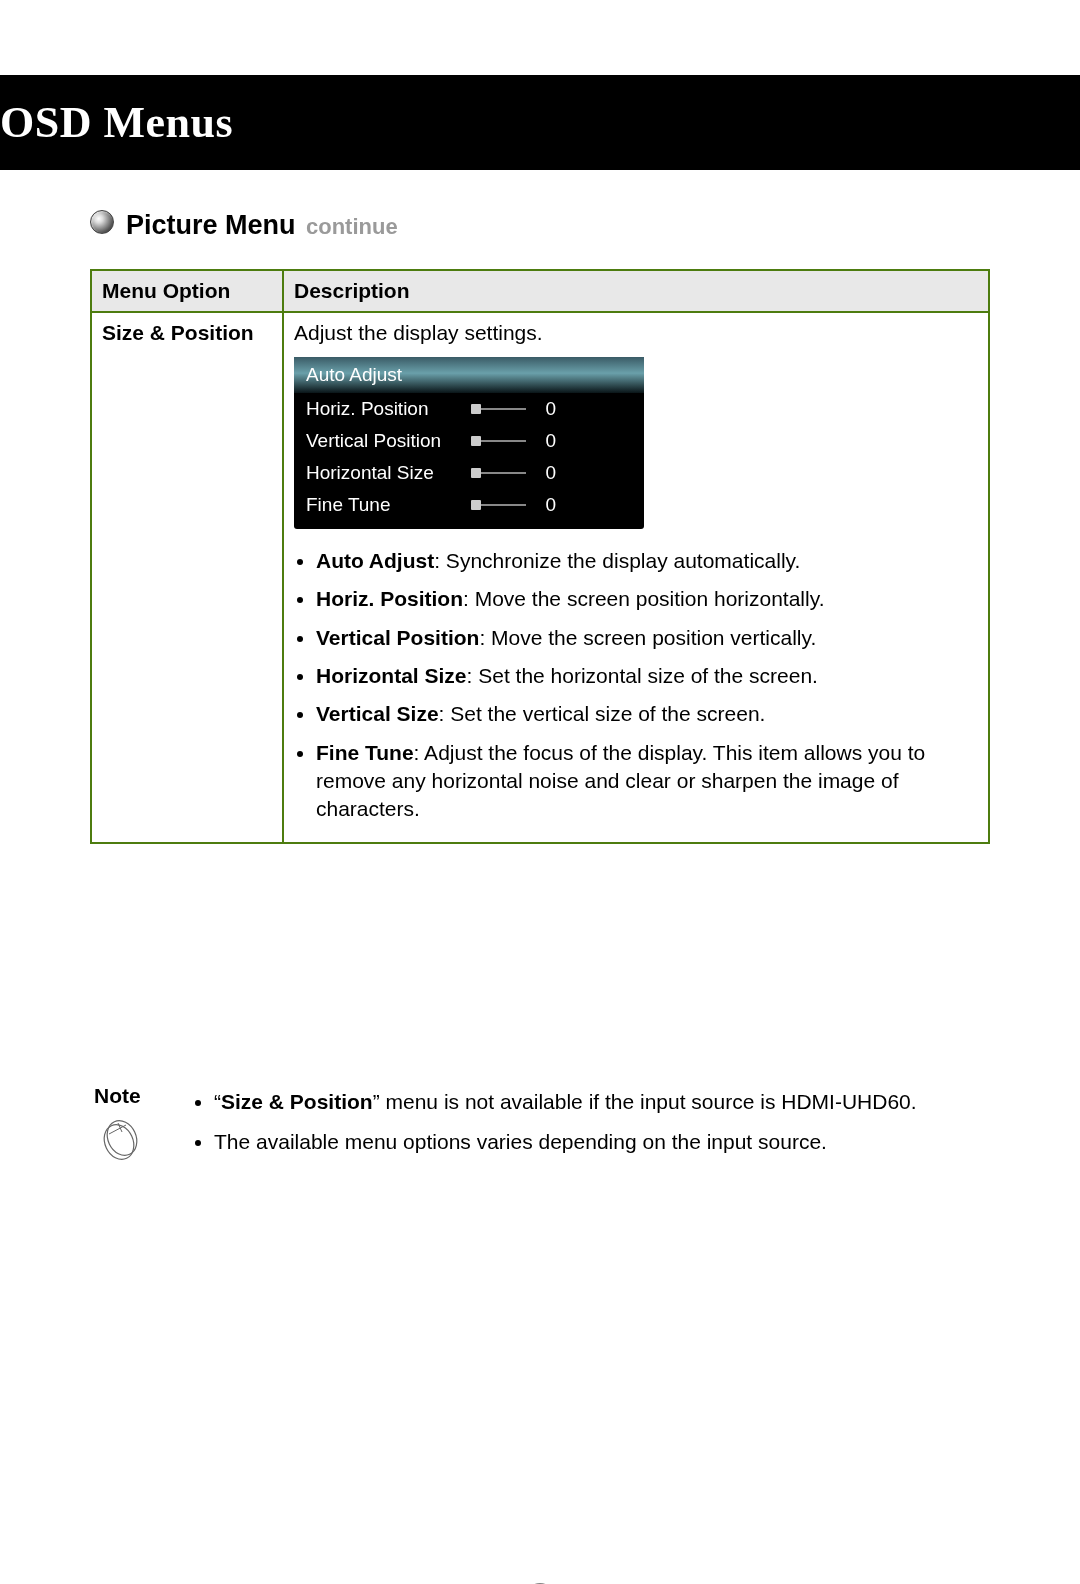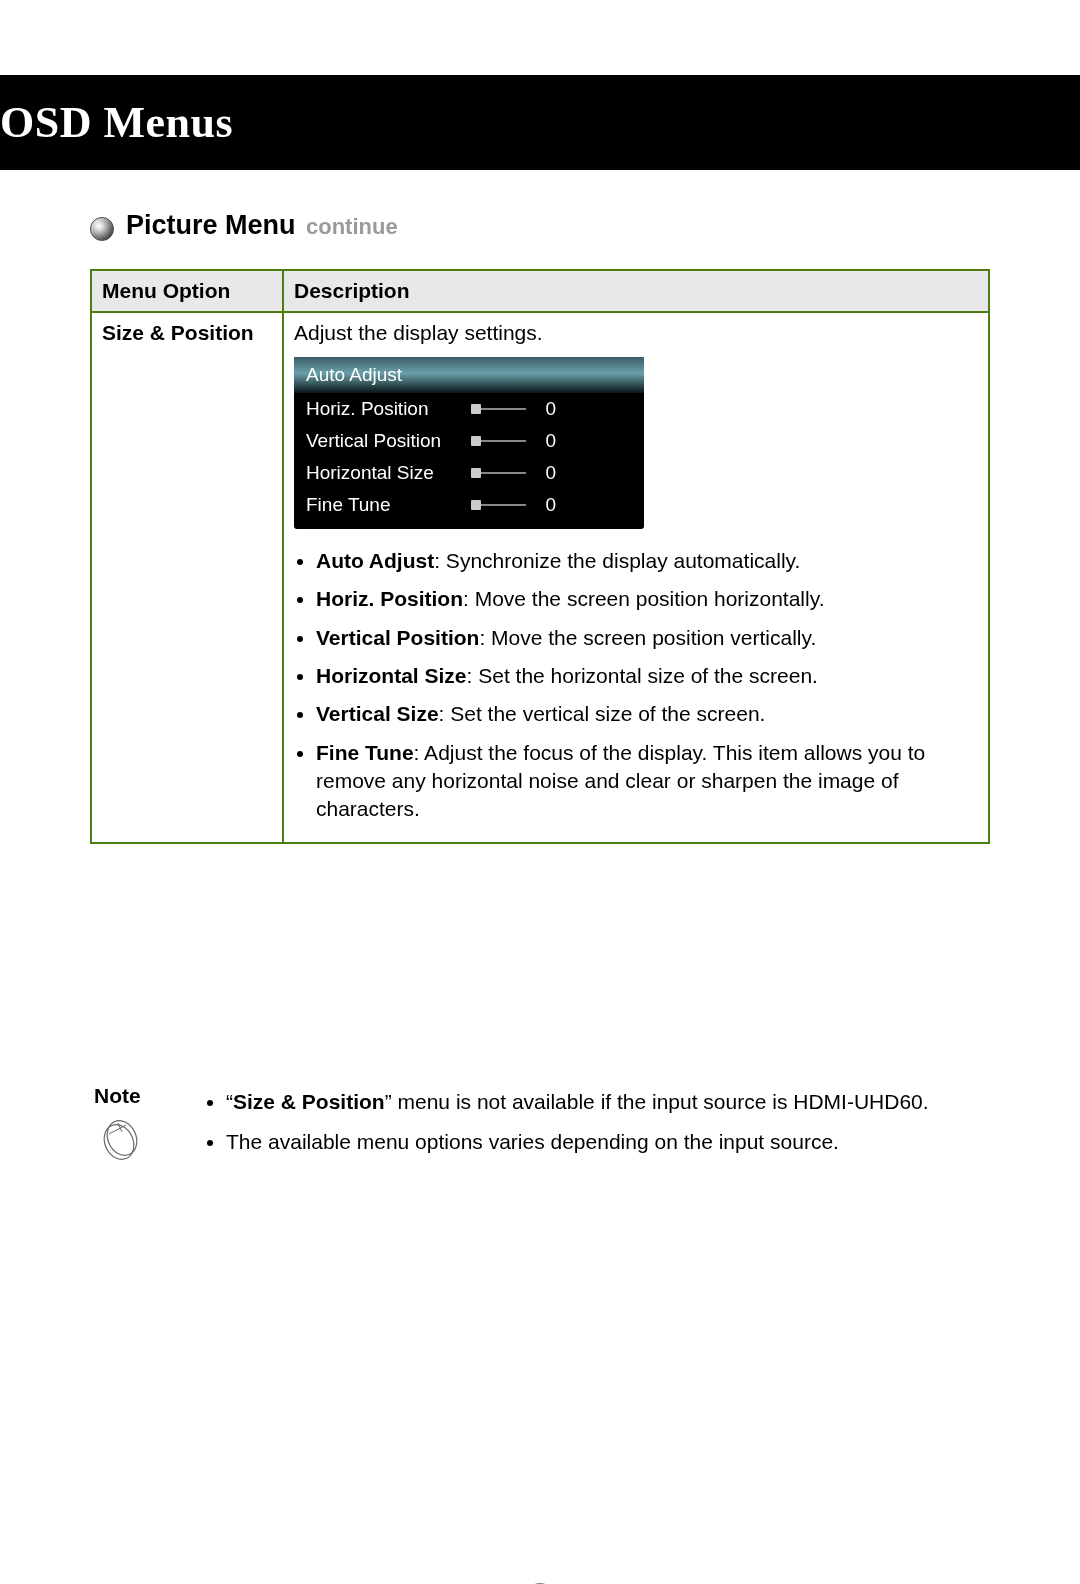--- a/index.html
+++ b/index.html
@@ -27,21 +27,21 @@
     font-family: Georgia, 'Times New Roman', serif;
     font-weight: 600;
     font-size: 44px;
     letter-spacing: 0.5px;
   }
   .content {
     padding: 40px 90px 0 90px;
   }
   .section-heading {
     display: flex;
-    align-items: flex-end;
+    align-items: flex-start;
     gap: 12px;
     margin-bottom: 28px;
   }
   .bullet-circle {
     width: 22px;
     height: 22px;
     border-radius: 50%;
     background: radial-gradient(circle at 35% 35%, #fff 0%, #ddd 20%, #555 70%, #222 100%);
     border: 1px solid #444;
     box-shadow: inset 1px 1px 2px rgba(255,255,255,0.6);
@@ -115,21 +115,21 @@
   ul.desc-list {
     margin: 13px 0 0 0;
     padding-left: 22px;
   }
   ul.desc-list li {
     margin-bottom: 10px;
     line-height: 1.35;
   }
   .note-block {
     display: flex;
-    gap: 16px;
+    gap: 4px;
     margin-top: 240px;
     font-size: 21px;
     padding: 0 4px;
   }
   .note-left {
     flex: 0 0 90px;
   }
   .note-label {
     font-weight: bold;
     margin-bottom: 8px;

